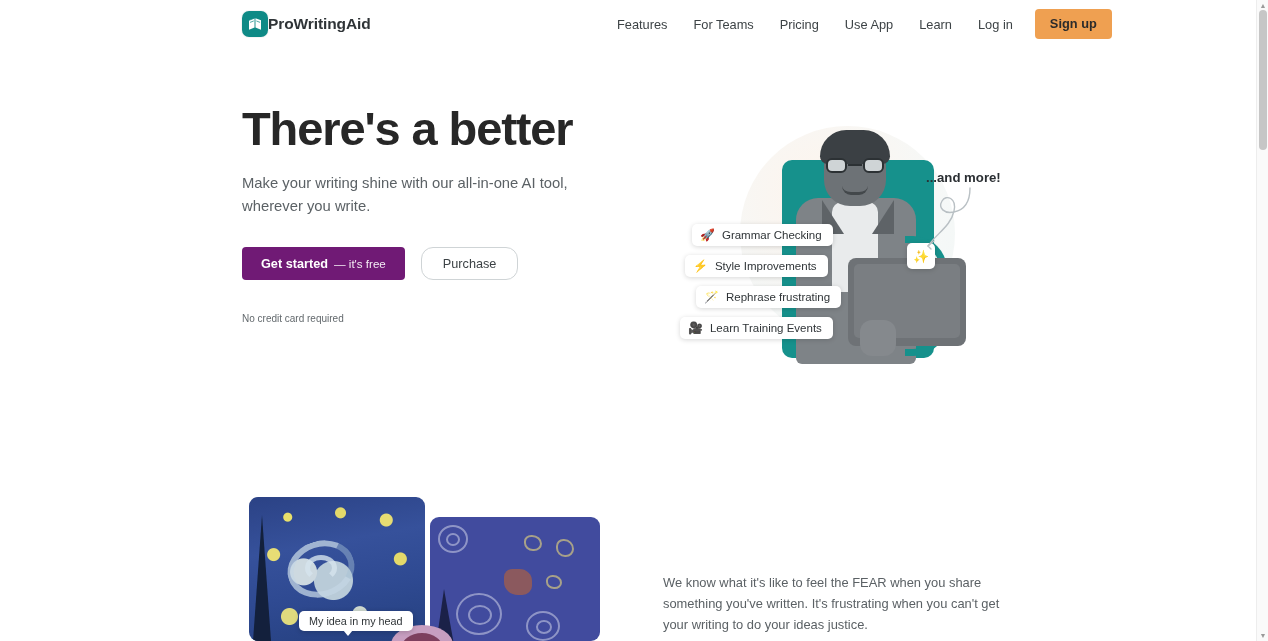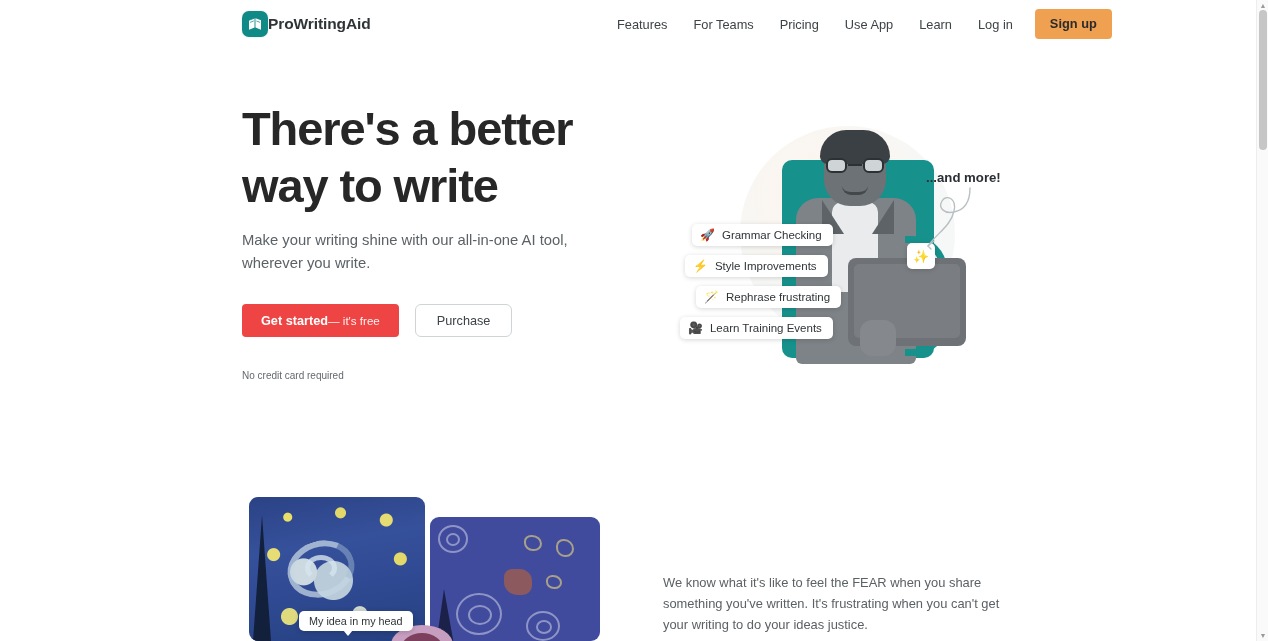--- a/index.html
+++ b/index.html
@@ -72,32 +72,32 @@
   .hero-sub {
     margin-top: 15px;
     font-size: 14.8px; line-height: 23px;
     color: #5b6165; max-width: 330px;
   }
   .cta-row {
     margin-top: 29px;
     display: flex; align-items: center; gap: 16px;
   }
   .btn-primary {
-    background: #ef4444; color: #ffffff;
+    background: #701a75; color: #ffffff;
     border: none; border-radius: 4px;
     height: 33px; padding: 0 19px;
     font-size: 12.7px; font-weight: bold;
     font-family: "Liberation Sans", sans-serif;
     cursor: pointer;
-    display: flex; align-items: center; gap: 0;
+    display: flex; align-items: center; gap: 6px;
   }
   .btn-primary .free { font-weight: normal; opacity: .92; font-size: 11.6px; }
   .btn-secondary {
     background: #ffffff; color: #3d4346;
-    border: 1px solid #cfd4d6; border-radius: 6px;
+    border: 1px solid #cfd4d6; border-radius: 12px;
     height: 33px; padding: 0 21px;
     font-size: 12.7px;
     font-family: "Liberation Sans", sans-serif;
     cursor: pointer;
   }
   .no-card {
     margin-top: 33px;
     font-size: 10px; color: #63696d;
   }
 
@@ -358,21 +358,20 @@
       <a href="#">Use App</a>
       <a href="#">Learn</a>
       <a href="#">Log in</a>
       <a href="#" class="signup">Sign up</a>
     </nav>
   </div>
 
   <div class="hero-copy">
     <h1 class="hero-title">
       <span>There's a better</span><br>
-      <span>way to write</span>
     </h1>
     <p class="hero-sub">Make your writing shine with our all-in-one AI tool, wherever you write.</p>
 
     <div class="cta-row">
       <button class="btn-primary">
         <span>Get started</span>
         <span class="free">— it's free</span>
       </button>
       <button class="btn-secondary">Purchase</button>
     </div>

